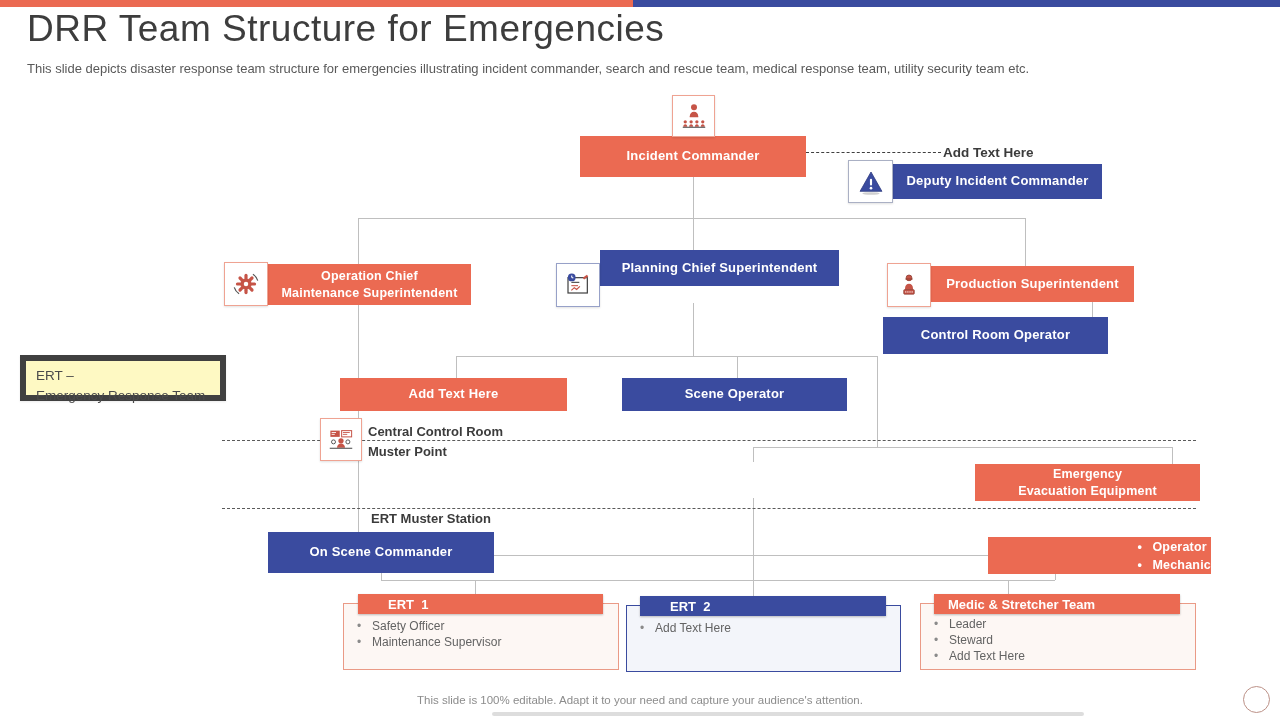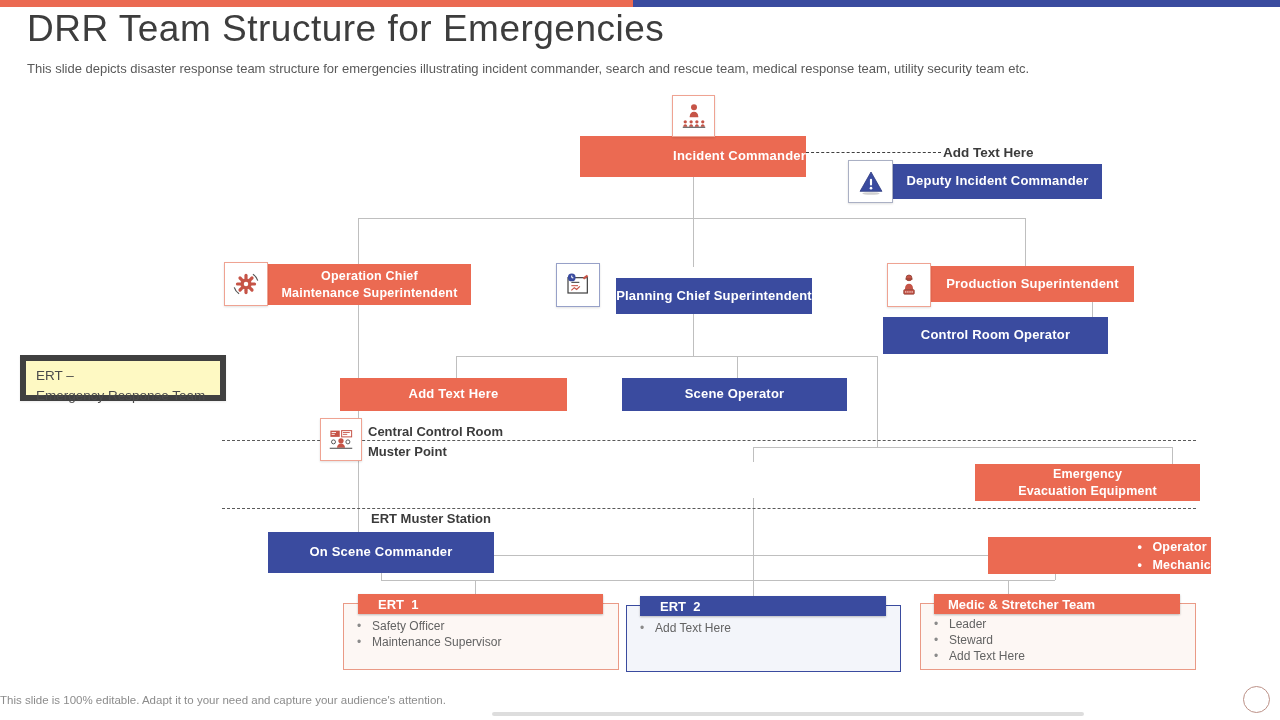--- a/index.html
+++ b/index.html
@@ -2,21 +2,21 @@
 <html><head>
 <meta charset="utf-8">
 <style>
   html,body{margin:0;padding:0;background:#fff;font-family:"Liberation Sans",sans-serif;}
   #slide{position:relative;width:1280px;height:720px;background:#ffffff;overflow:hidden;}
 
   .topbar{position:absolute;top:0;height:7px;}
 
   .title{position:absolute;left:27px;top:8px;font-size:37px;font-weight:400;color:#3d3d3d;letter-spacing:.5px;white-space:nowrap;}
   .subtitle{position:absolute;left:27px;top:61px;font-size:13px;color:#595959;white-space:nowrap;}
-  .footer{position:absolute;left:0;top:694px;width:1280px;font-size:11.5px;color:#8c8c8c;}
+  .footer{position:absolute;left:0;top:694px;width:1280px;text-align:center;font-size:11.5px;color:#8c8c8c;}
   .footer-smear{position:absolute;left:492px;top:712px;width:592px;height:4px;background:#d7d7d7;opacity:.85;border-radius:2px;}
   .corner-circle{position:absolute;left:1243px;top:686px;width:25px;height:25px;border:1px solid #bc9187;border-radius:50%;}
 
   .nodebox{position:absolute;display:flex;align-items:center;justify-content:center;color:#fff;font-weight:700;font-size:13px;line-height:1.3;text-align:center;letter-spacing:.2px;z-index:2;box-sizing:border-box;}
   .orange{background:#EB6A52;}
   .blue{background:#3A4B9F;}
 
   .iconbox{position:absolute;background:#fff;display:flex;align-items:center;justify-content:center;z-index:3;box-sizing:border-box;box-shadow:0 1px 2px rgba(0,0,0,.12);}
   .b-orange{border:1px solid #EFA392;}
   .b-blue{border:1px solid #97A1C8;}
@@ -30,21 +30,21 @@
   .lbl{position:absolute;font-weight:700;font-size:13px;color:#3b3b3b;white-space:nowrap;z-index:4;}
 
   .ert-note{position:absolute;left:20px;top:355px;width:206px;height:46px;background:#fef9c3;border:6px solid #404040;box-shadow:0 1px 2px rgba(0,0,0,.08);padding:5px 0 0 10px;box-sizing:border-box;font-size:13.5px;color:#4a4a4a;line-height:1.45;z-index:2;}
 
   .card{position:absolute;box-sizing:border-box;z-index:2;}
   .card.cb-orange{border:1px solid #EA9A86;background:#FDF7F4;}
   .card.cb-blue{border:1px solid #3A4B9F;background:#F3F5FA;}
   .card ul{list-style:none;margin:14px 0 0 0;padding:0 6px;}
   .card li{position:relative;font-size:12px;color:#636363;padding-left:22px;line-height:16px;}
   .card li::before{content:"\2022";position:absolute;left:7px;color:#8a8a8a;}
-  .chead{position:absolute;color:#fff;font-weight:700;font-size:13px;display:flex;align-items:center;padding-left:20px;white-space:pre;box-shadow:0 1px 2px rgba(0,0,0,.25);box-sizing:border-box;z-index:3;}
+  .chead{position:absolute;color:#fff;font-weight:700;font-size:13px;display:flex;align-items:center;padding-left:30px;white-space:pre;box-shadow:0 1px 2px rgba(0,0,0,.25);box-sizing:border-box;z-index:3;}
 
   .wlist{list-style:none;margin:0;padding:0;}
   .wlist li{position:relative;padding-left:17px;font-size:12.5px;font-weight:700;color:#fff;line-height:18px;text-align:left;}
   .wlist li::before{content:"\2022";position:absolute;left:2px;}
 
   svg{display:block;}
 </style>
 </head>
 <body>
 
@@ -95,21 +95,21 @@
             <path d="M8.1 20.6c0-1.1.7-2 1.6-2s1.6.9 1.6 2z"></path>
           <circle cx="14.3" cy="16.6" r="1.3"></circle>
             <path d="M12.7 20.6c0-1.1.7-2 1.6-2s1.6.9 1.6 2z"></path>
           <circle cx="19" cy="16.6" r="1.3"></circle>
             <path d="M17.4 20.6c0-1.1.7-2 1.6-2s1.6.9 1.6 2z"></path>
         </g>
         <line x1="3" y1="21" x2="21" y2="21" stroke="#444" stroke-width=".8"></line>
       </svg>
     </span>
   </div>
-  <div class="nodebox orange" style="left:580px;top:136px;width:226px;height:41px;justify-content:flex-end;">
+  <div class="nodebox orange" style="left:580px;top:136px;width:226px;height:41px;">
     <span>Incident Commander</span>
   </div>
   <div class="lbl" style="left:943px;top:145px;font-size:13.5px;">Add Text Here</div>
 
   <div class="iconbox b-gray" style="left:848px;top:160px;width:45px;height:43px;">
     <span>
       <svg width="32" height="32" viewBox="0 0 24 24">
         <ellipse cx="12" cy="20.6" rx="6.5" ry="1" fill="#cfcfcf"></ellipse>
         <polygon points="12,4.5 20.2,19 3.8,19" fill="#3A4B9F" stroke="#2e3b80" stroke-width=".6"></polygon>
         <rect x="11.2" y="9.5" width="1.6" height="5.2" rx=".8" fill="#fff"></rect>
@@ -155,21 +155,21 @@
         <line x1="7" y1="10" x2="13" y2="10" stroke="#3f3f3f" stroke-width=".8"></line>
         <line x1="7" y1="12.5" x2="12" y2="12.5" stroke="#C65447" stroke-width=".8"></line>
         <path d="M7 16l2.2-2 1.8 1.4 2.4-2.4" fill="none" stroke="#C65447" stroke-width=".9"></path>
         <circle cx="7.3" cy="6.3" r="2.9" fill="#3A4B9F"></circle>
         <line x1="7.3" y1="6.3" x2="7.3" y2="4.8" stroke="#fff" stroke-width=".8"></line>
         <line x1="7.3" y1="6.3" x2="8.5" y2="6.8" stroke="#fff" stroke-width=".8"></line>
         <path d="M15.5 6.5l3.2-2.2 1 1.3-3.1 2.3z" fill="#C65447"></path>
       </svg>
     </span>
   </div>
-  <div class="nodebox blue" style="left:600px;top:278px;width:196px;height:36px;margin-left:16px;">
+  <div class="nodebox blue" style="left:600px;top:250px;width:239px;height:36px;">
     <span>Planning Chief Superintendent</span>
   </div>
 
   <div class="iconbox b-orange" style="left:887px;top:263px;width:44px;height:44px;">
     <span>
       <svg width="30" height="30" viewBox="0 0 24 24">
         <circle cx="12" cy="6.3" r="2.3" fill="#C65447" stroke="#8a392d" stroke-width=".6"></circle>
         <path d="M9 7.2h6" stroke="#8a392d" stroke-width=".7"></path>
         <path d="M8.8 14.5c0-2 1.4-3.6 3.2-3.6s3.2 1.6 3.2 3.6v1.2H8.8z" fill="#C65447"></path>
         <rect x="7.8" y="15.7" width="8.4" height="3.6" rx=".6" fill="#C65447" stroke="#8a392d" stroke-width=".6"></rect>

